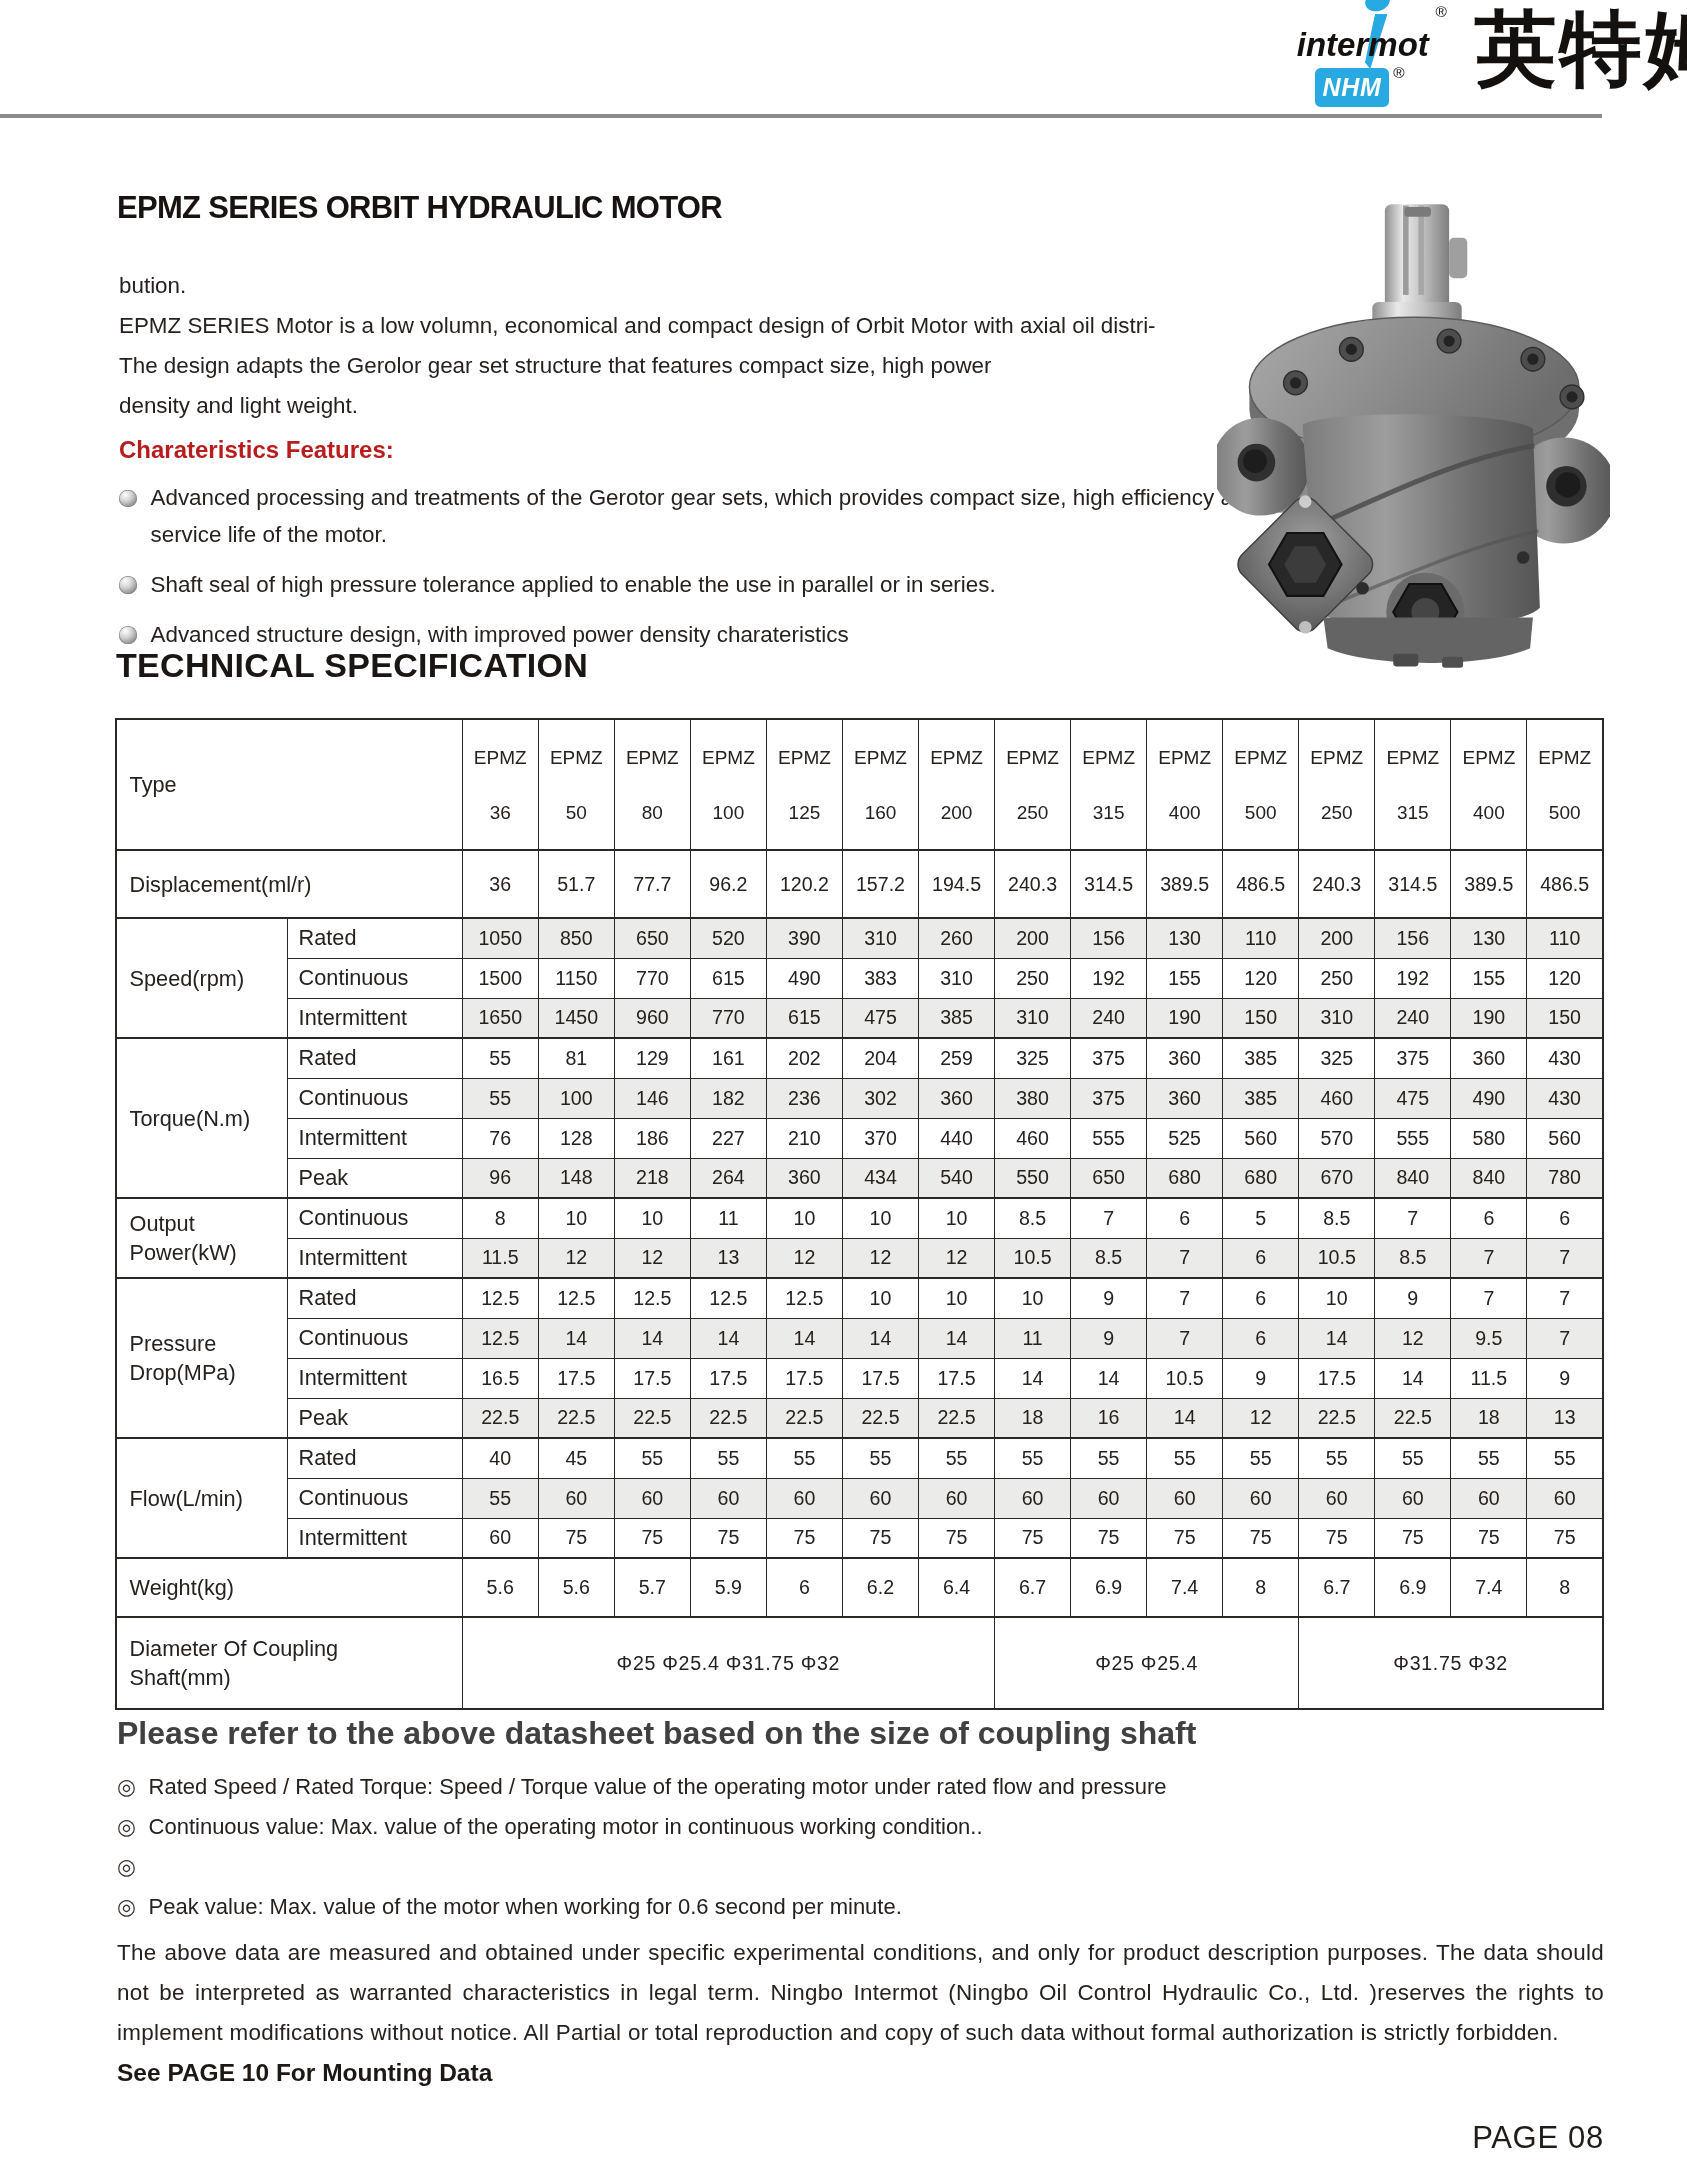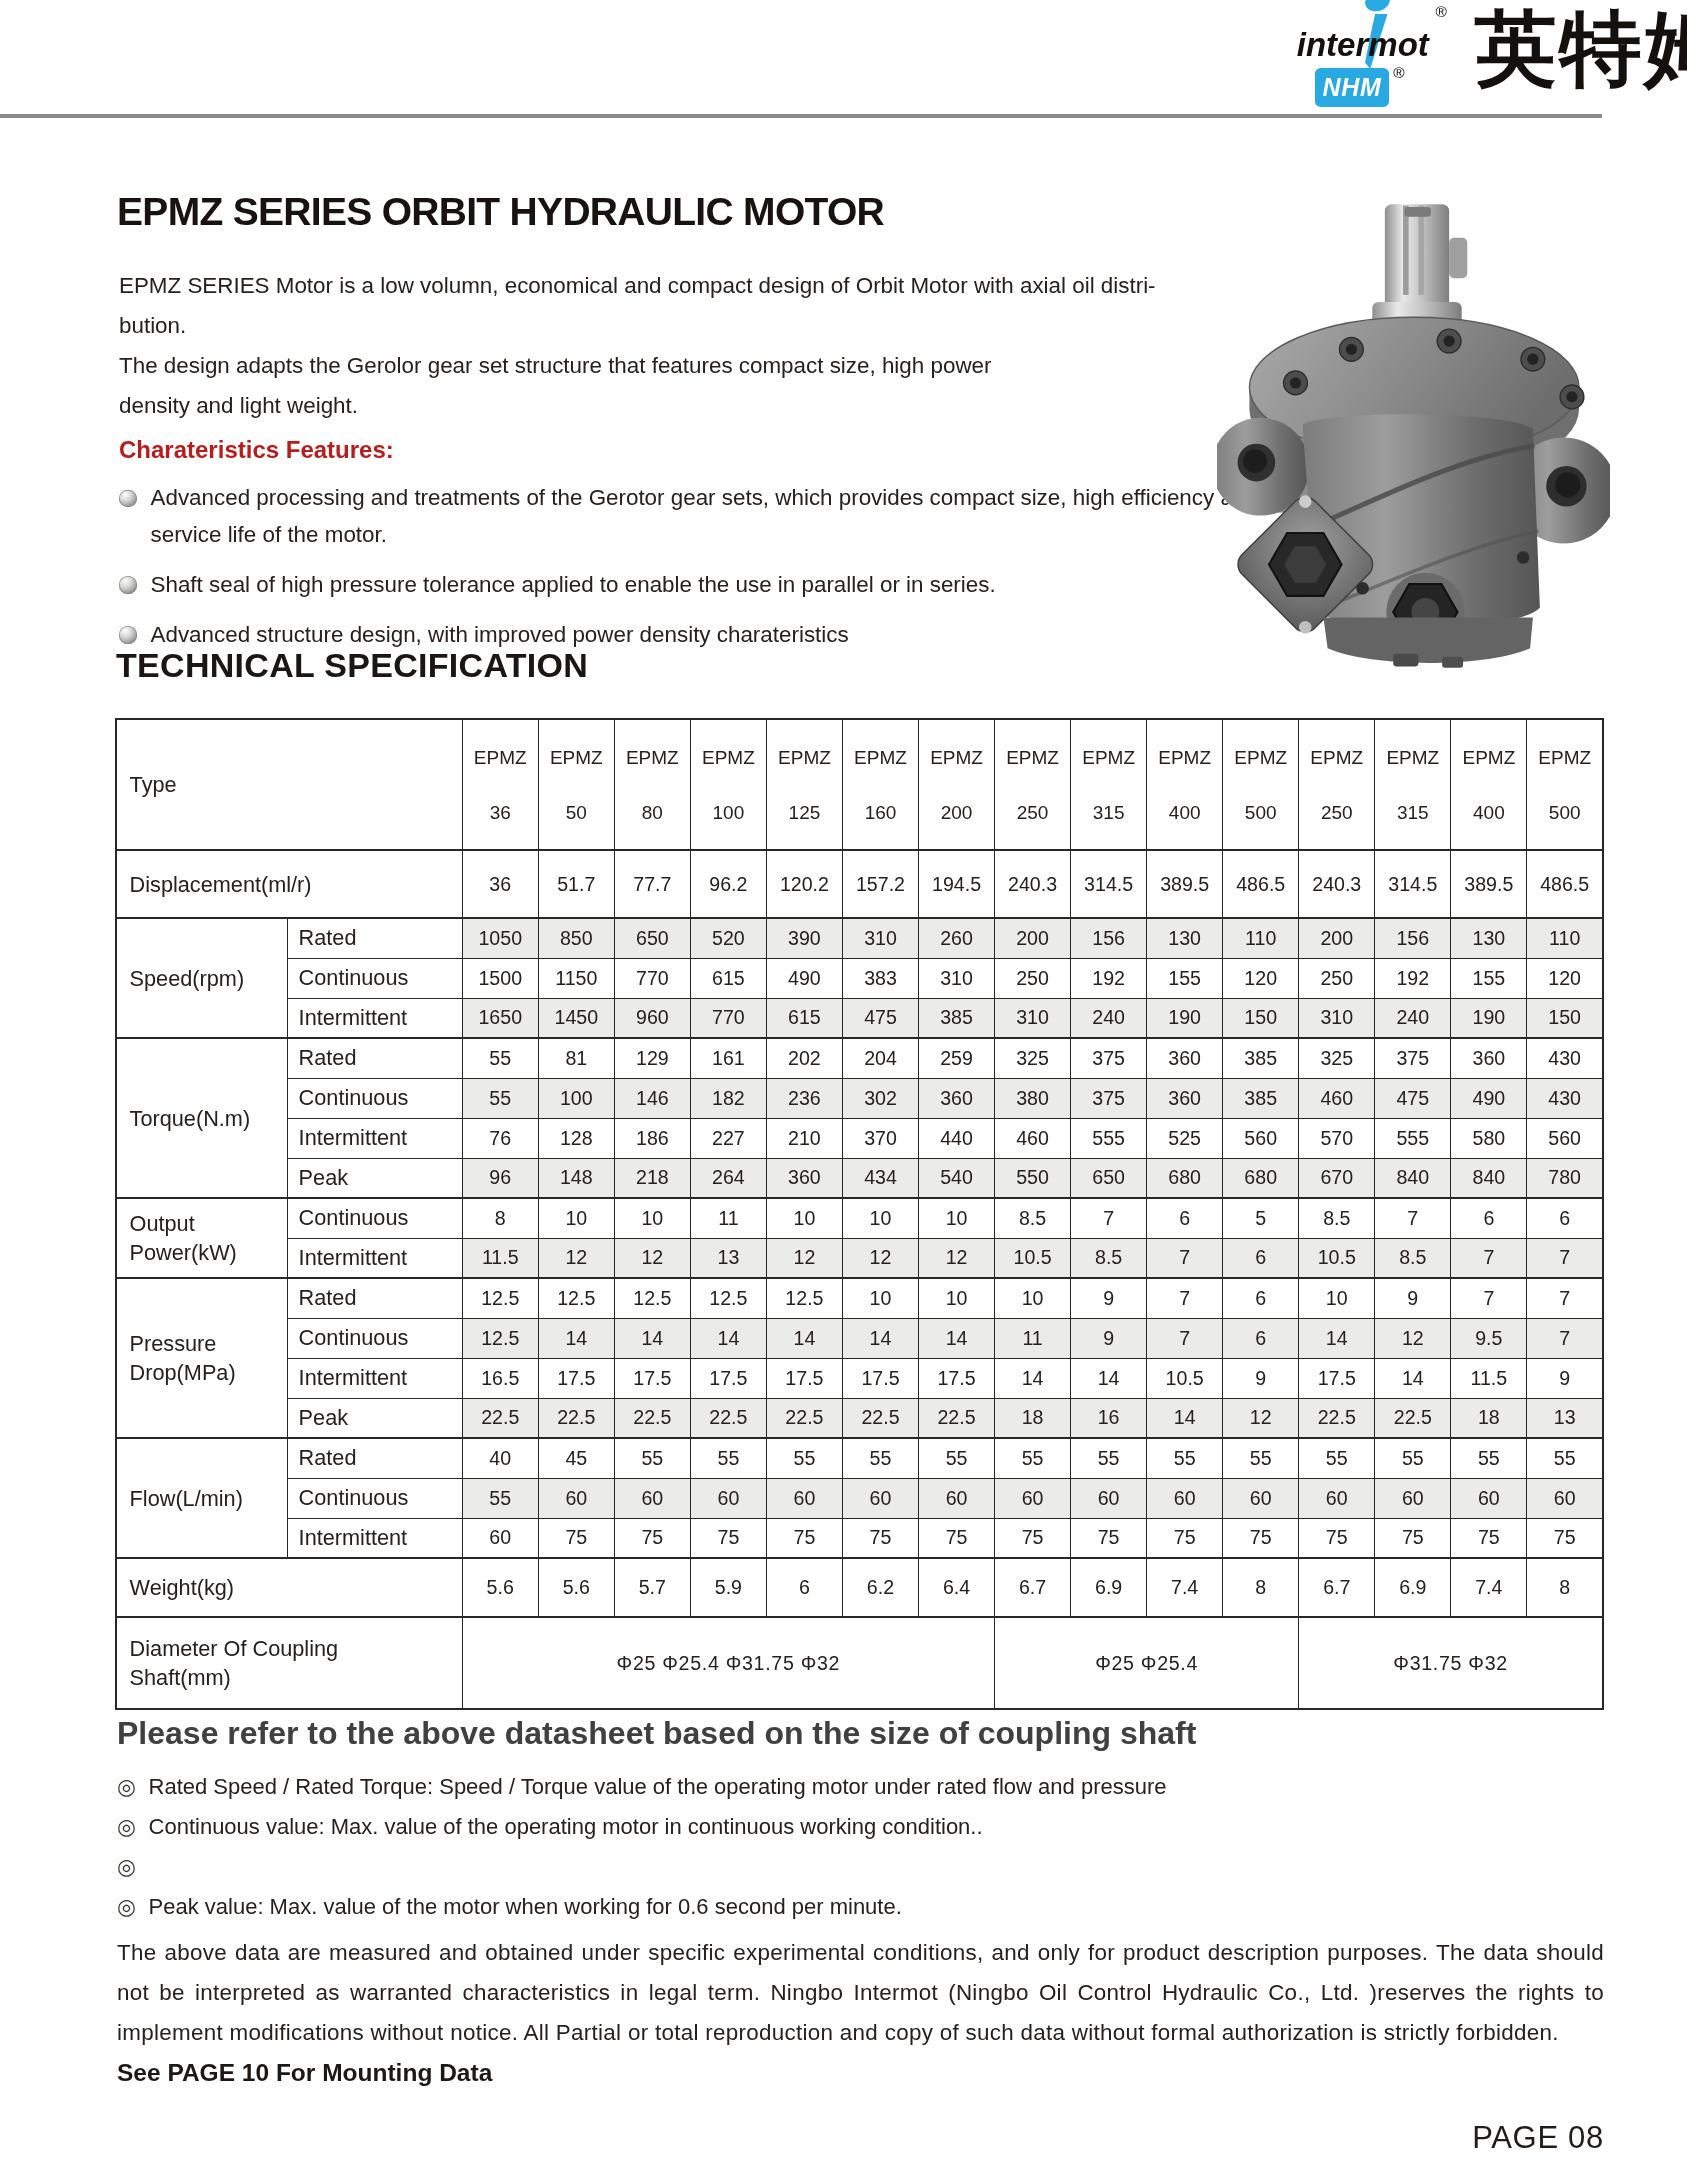--- a/index.html
+++ b/index.html
@@ -15,21 +15,21 @@
   .intermot-wrap{position:relative;display:inline-block;font-style:italic;font-weight:bold;font-size:33px;color:#14100d;line-height:1;margin-top:21px;margin-left:2.8px;}
   .i-stem{position:absolute;left:71px;top:-14px;width:12.6px;height:55px;background:#29a9e1;transform:skewX(-14deg);clip-path:polygon(0 0,100% 0,72% 100%,18% 88%);z-index:0;}
   .i-dot{position:absolute;left:68px;top:-36px;width:25px;height:19px;background:#29a9e1;border-radius:50%;transform:rotate(-16deg);z-index:2;}
   .intermot-text{position:relative;z-index:1;}
   .reg-top{position:absolute;right:-18px;top:-24px;font-size:15.4px;font-style:normal;font-weight:normal;color:#14100d;}
   .nhm-row{display:flex;align-items:flex-start;margin:7px 0 0 21px;text-align:center;}
   .nhm-box{display:flex;align-items:center;justify-content:center;width:74px;height:39px;background:#29a9e1;border-radius:5.6px;color:#ffffff;font-weight:bold;font-style:italic;font-size:25px;letter-spacing:0.7px;}
   .nhm-reg{font-size:15.4px;margin:-4.2px 0 0 4.2px;color:#14100d;}
   .logo-cn{font-size:82px;font-weight:bold;line-height:1.02;color:#14100d;letter-spacing:2.8px;white-space:nowrap;}
   
-  .title{position:absolute;left:117px;top:190px;margin:0;font-size:39px;font-weight:bold;letter-spacing:-0.7px;color:#181310;}
+  .title{position:absolute;left:117px;top:190px;margin:0;font-size:31px;font-weight:bold;letter-spacing:-0.7px;color:#181310;}
   .intro-text{position:absolute;left:119px;top:266px;width:1132px;font-size:22.4px;line-height:40px;color:#27211d;}
   .intro-text div{white-space:nowrap;}
   
   .features{position:absolute;left:119px;top:436px;width:1188px;}
   .features h2{margin:0 0 15.4px;font-size:24px;font-weight:bold;color:#b91c1c;}
   ul{list-style:none;margin:0;padding:0;}
   .feature-item{display:flex;margin-bottom:12.6px;font-size:22.4px;line-height:37px;}
   .feature-bullet{flex:0 0 17.5px;height:17.5px;margin:10.5px 14px 0 0;border-radius:50%;
     background:radial-gradient(circle at 35% 28%,#ffffff,#d2d2d0 38%,#9a9896 70%,#6f6d6a);
     box-shadow:inset 0 0 0 0.7px #8a8885;}
@@ -82,22 +82,22 @@
         <span class="nhm-reg">®</span>
       </div>
     </div>
     <div class="logo-cn">英特姆</div>
   </div>
 
   <div class="header-rule"></div>
 
   <h1 class="title">EPMZ SERIES ORBIT HYDRAULIC MOTOR</h1>
   <div class="intro-text">
+    <div>bution.</div>
     <div>EPMZ SERIES Motor is a low volumn, economical and compact design of Orbit Motor with axial oil distri-</div>
-    <div>bution.</div>
     <div>The design adapts the Gerolor gear set structure that features compact size, high power</div>
     <div>density and light weight.</div>
   </div>
 
   <section class="features">
     <h2>Charateristics Features:</h2>
     <ul>
   <li class="feature-item">
     <span class="feature-bullet"></span>
     <span class="feature-text">Advanced processing and treatments of the Gerotor gear sets, which provides compact size, high efficiency and long service life of the motor.</span>

